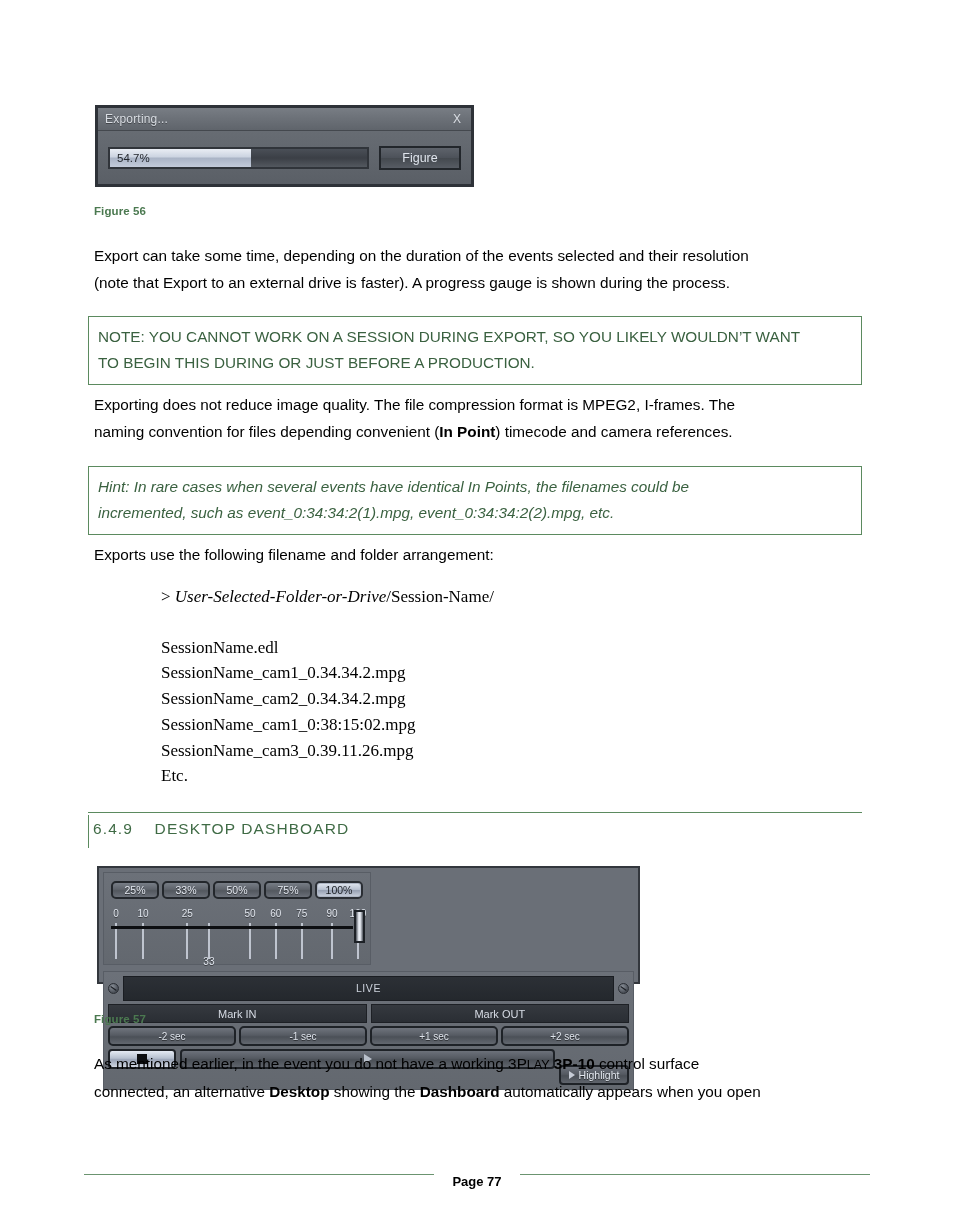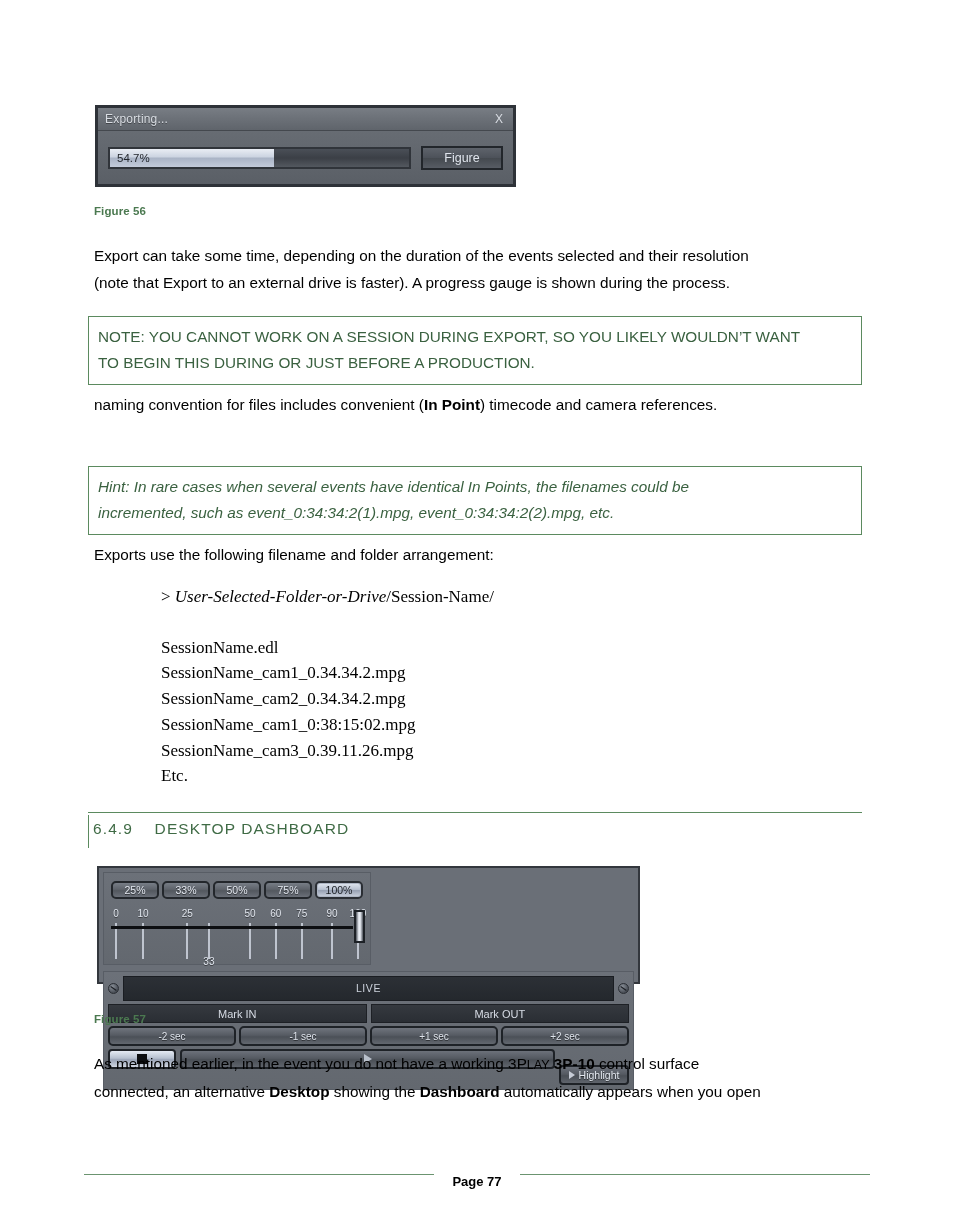--- a/index.html
+++ b/index.html
@@ -20,21 +20,21 @@
   .page {
     position: absolute;
     inset: 0;
   }
 
   
   .export-dialog {
     position: absolute;
     left: 95px;
     top: 105px;
-    width: 421px;
+    width: 379px;
     background: #5c6066;
     border: 3px solid #2e3238;
     box-sizing: border-box;
   }
   .export-titlebar {
     height: 23px;
     background: linear-gradient(180deg, #787d84 0%, #6a6f76 55%, #5f646b 100%);
     border-bottom: 1px solid #44484e;
     display: flex;
     align-items: center;
@@ -469,21 +469,22 @@
     <span style="display: block;">Export can take some time, depending on the duration of the events selected and their resolution</span>
     <span style="display: block;">(note that Export to an external drive is faster).  A progress gauge is shown during the process.</span>
   </div>
 
   <div class="callout" style="left:88px; top:316px; width:774px;">
     <div>NOTE: YOU CANNOT WORK ON A SESSION DURING EXPORT, SO YOU LIKELY WOULDN’T WANT</div>
     <div>TO BEGIN THIS DURING OR JUST BEFORE A PRODUCTION.</div>
   </div>
 
   <div class="para" style="left:94px; top:392px;">
-    <span style="display: block;"><span>naming convention for files includes convenient (</span><b>In Point</b><span>) timecode and camera references.</span></span>
+    <span style="display: block;">Exporting does not reduce image quality.  The file compression format is MPEG2, I-frames.  The</span>
+    <span style="display: block;"><span>naming convention for files depending convenient (</span><b>In Point</b><span>) timecode and camera references.</span></span>
   </div>
 
   <div class="callout hint" style="left:88px; top:466px; width:774px;">
     <div>Hint: In rare cases when several events have identical In Points, the filenames could be</div>
     <div>incremented, such as event_0:34:34:2(1).mpg, event_0:34:34:2(2).mpg, etc.</div>
   </div>
 
   <div class="para" style="left:94px; top:542px;">Exports use the following filename and folder arrangement:</div>
 
   <div class="serif-block" style="left:161px; top:584px;">

